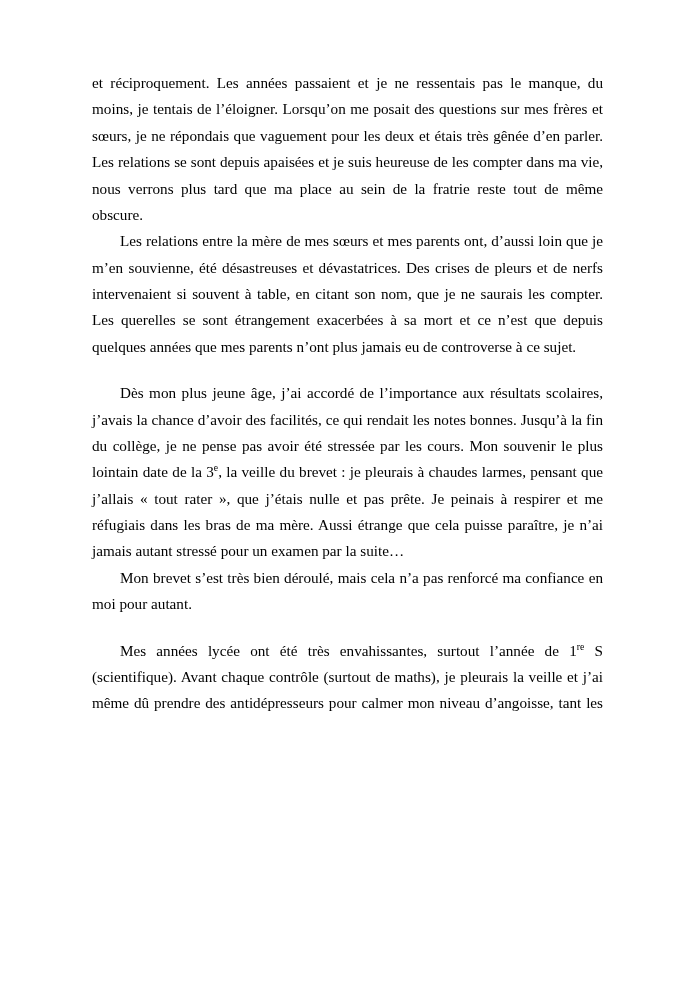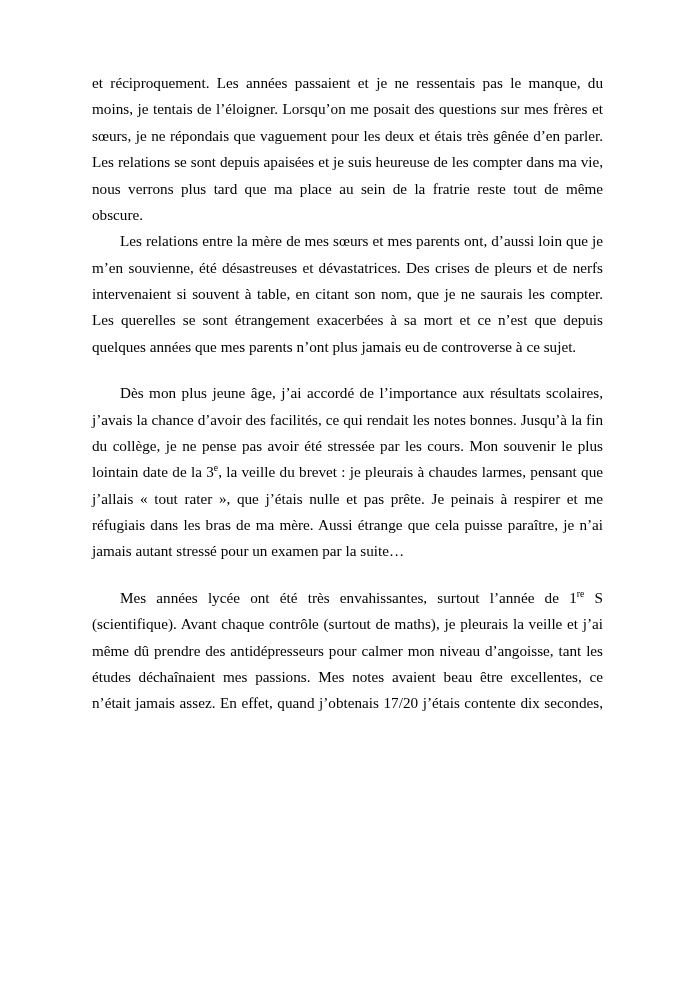--- a/index.html
+++ b/index.html
@@ -50,20 +50,21 @@
 
     <div>
       <p class="para no-indent">et réciproquement. Les années passaient et je ne ressentais pas le manque, du moins, je tentais de l’éloigner. Lorsqu’on me posait des questions sur mes frères et sœurs, je ne répondais que vaguement pour les deux et étais très gênée d’en parler. Les relations se sont depuis apaisées et je suis heureuse de les compter dans ma vie, nous verrons plus tard que ma place au sein de la fratrie reste tout de même obscure.</p>
       <p class="para">Les relations entre la mère de mes sœurs et mes parents ont, d’aussi loin que je m’en souvienne, été désastreuses et dévastatrices. Des crises de pleurs et de nerfs intervenaient si souvent à table, en citant son nom, que je ne saurais les compter. Les querelles se sont étrangement exacerbées à sa mort et ce n’est que depuis quelques années que mes parents n’ont plus jamais eu de controverse à ce sujet.</p>
     </div>
 
     <div class="blockgap"></div>
 
     <div>
       <p class="para">Dès mon plus jeune âge, j’ai accordé de l’importance aux résultats scolaires, j’avais la chance d’avoir des facilités, ce qui rendait les notes bonnes. Jusqu’à la fin du collège, je ne pense pas avoir été stressée par les cours. Mon souvenir le plus lointain date de la 3<sup>e</sup>, la veille du brevet : je pleurais à chaudes larmes, pensant que j’allais « tout rater », que j’étais nulle et pas prête. Je peinais à respirer et me réfugiais dans les bras de ma mère. Aussi étrange que cela puisse paraître, je n’ai jamais autant stressé pour un examen par la suite…</p>
+      <p class="para">Mon brevet s’est très bien déroulé, mais cela n’a pas renforcé ma confiance en moi pour autant.</p>
     </div>
 
     <div class="blockgap"></div>
 
     <div>
       <p class="para">Mes années lycée ont été très envahissantes, surtout l’année de 1<sup>re</sup> S (scientifique). Avant chaque contrôle (surtout de maths), je pleurais la veille et j’ai même dû prendre des antidépresseurs pour calmer mon niveau d’angoisse, tant les études déchaînaient mes passions. Mes notes avaient beau être excellentes, ce n’était jamais assez. En effet, quand j’obtenais 17/20 j’étais contente dix secondes, puis le stress surgissait à nouveau « maintenant, il ne faut surtout pas baisser ma moyenne au prochain contrôle, donc avoir au moins 17 ! ». En revanche, si j’obtenais 12/20 je restais focalisée sur mon « échec » pendant des jours et ressassais : « Il faut absolument que j’aie une meilleure note au prochain contrôle, car c’est insupportable ! ».</p>
     </div>
 
   </div>
 </div>

